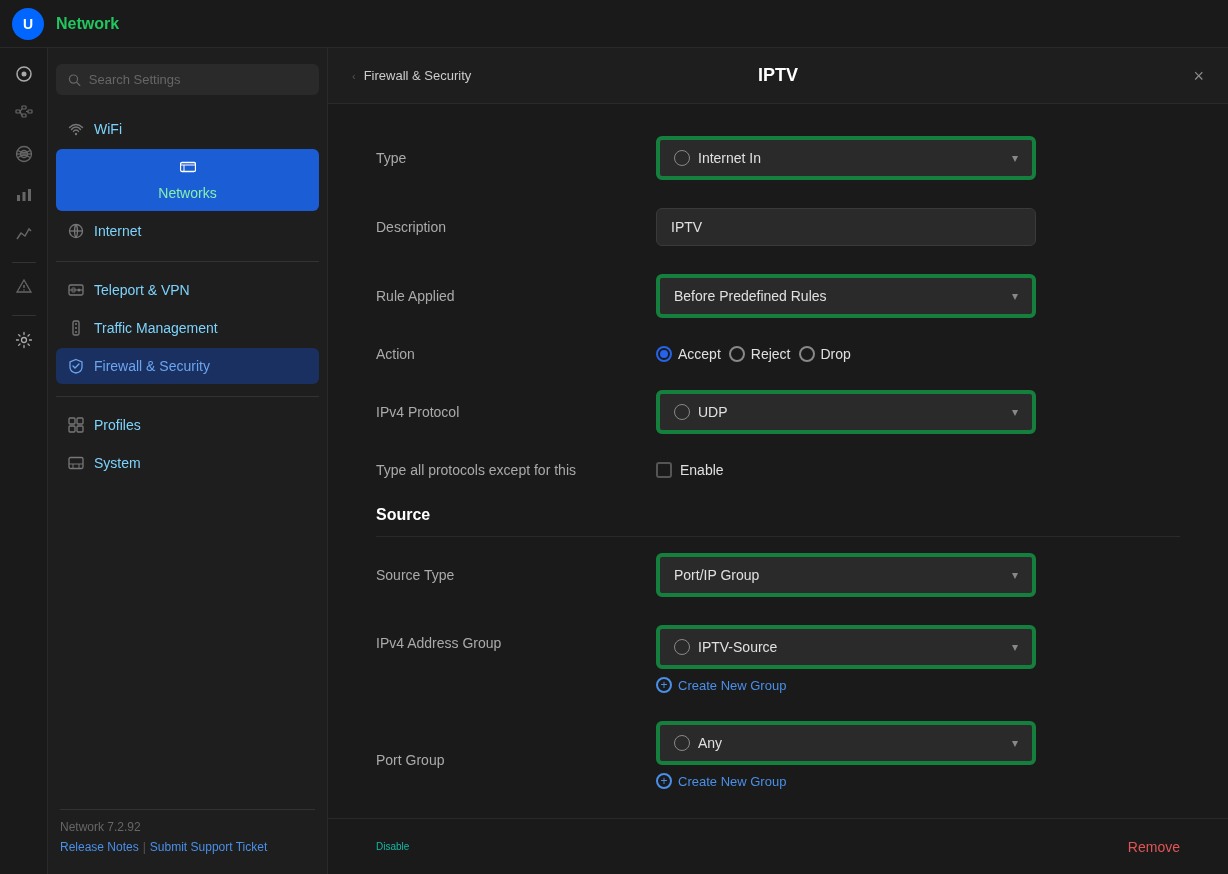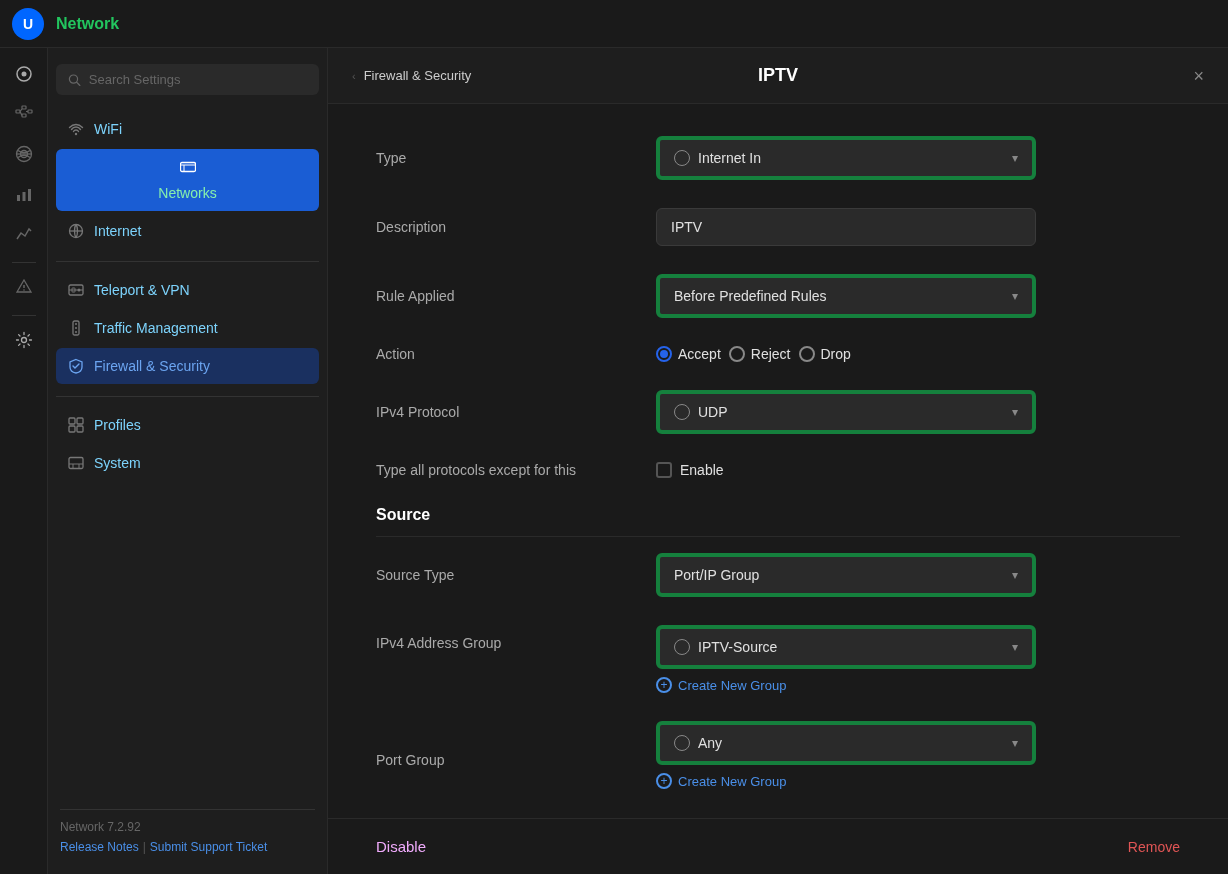--- a/index.html
+++ b/index.html
@@ -396,22 +396,22 @@
       display: flex;
       align-items: center;
       justify-content: space-between;
       padding: 0 48px;
       background: #1a1a1a;
       flex-shrink: 0;
     }
     .btn-disable {
       background: transparent;
       border: none;
-      color: #f0abfc;
-      font-size: 15px;
+      color: #14b8a6;
+      font-size: 10px;
       cursor: pointer;
       padding: 8px 0;
     }
     .btn-remove {
       background: transparent;
       border: none;
       color: #e05555;
       font-size: 14px;
       cursor: pointer;
       padding: 8px 0;

